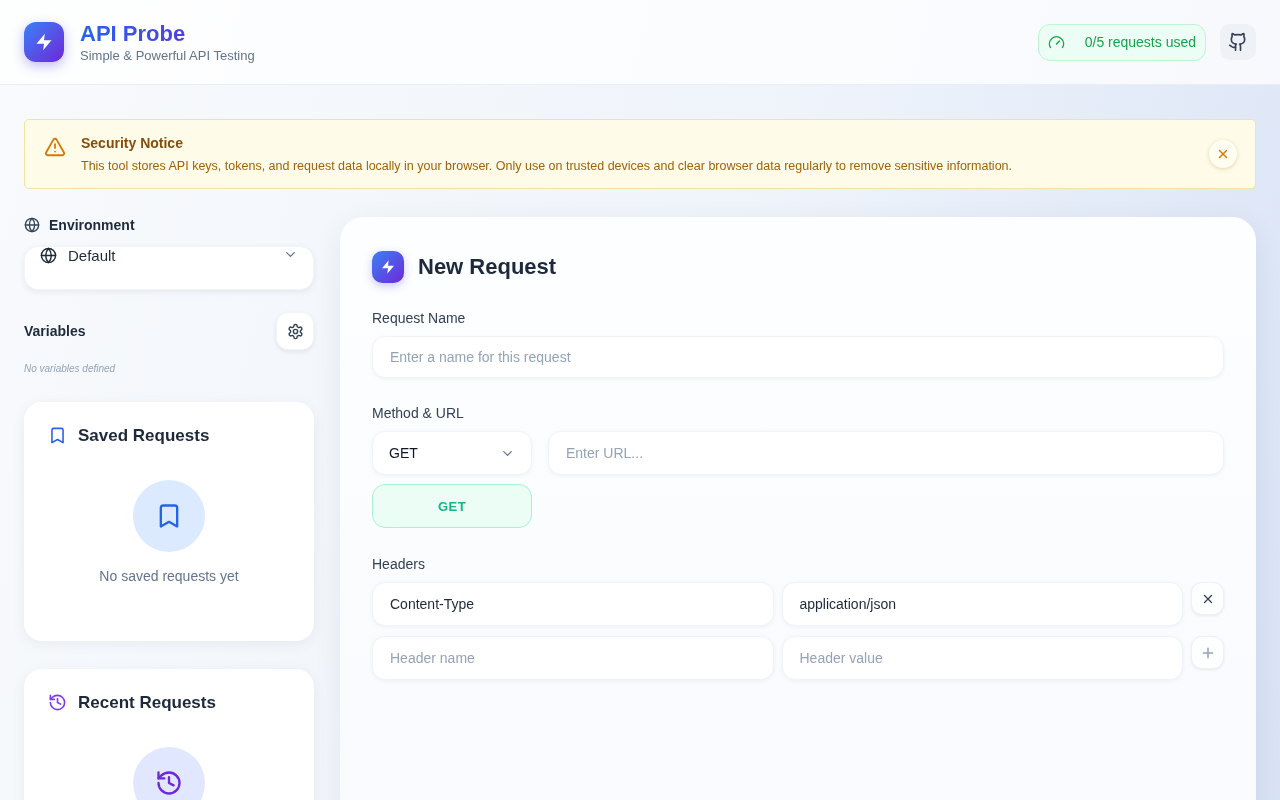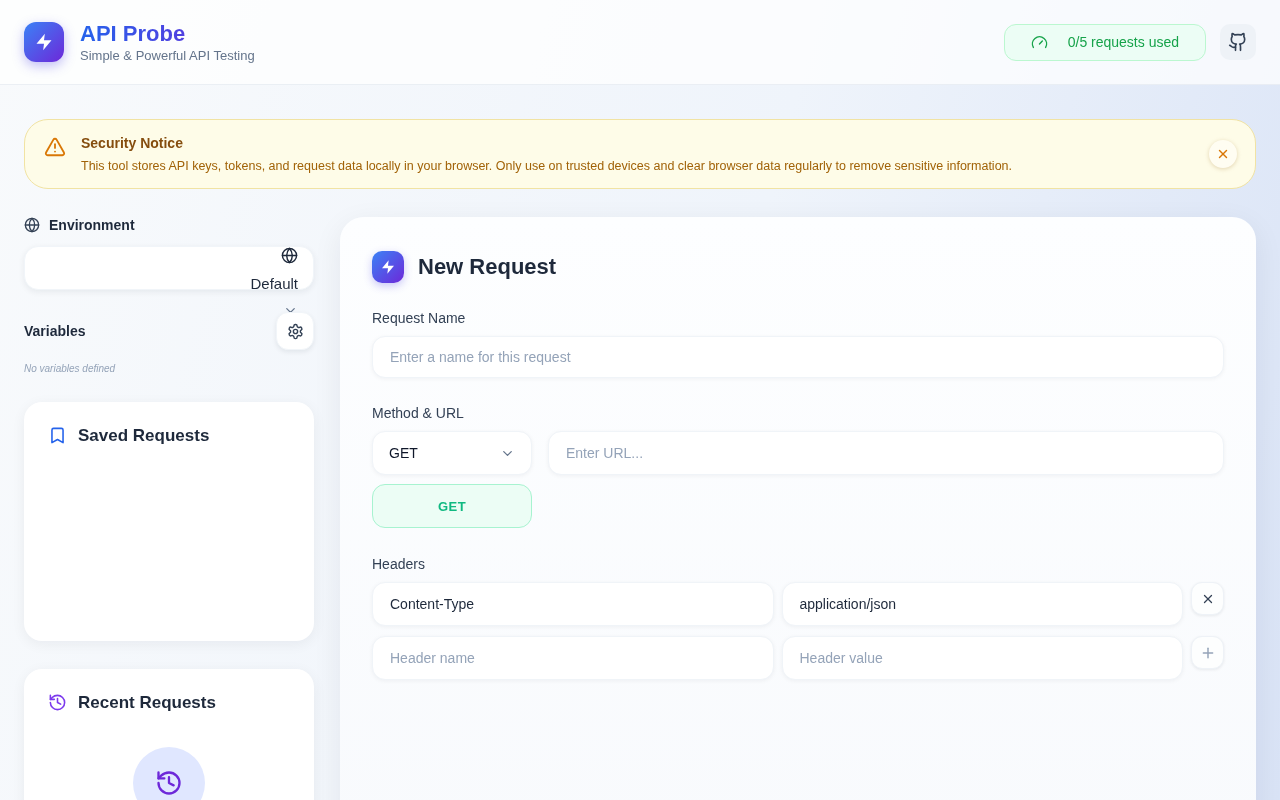--- a/index.html
+++ b/index.html
@@ -30,37 +30,37 @@
     font-size: 22px; font-weight: bold; line-height: 1.15;
     background: linear-gradient(90deg, #2563eb, #6d28d9);
     -webkit-background-clip: text; background-clip: text; color: transparent;
   }
   .app-subtitle { font-size: 13px; color: #64748b; margin-top: 2px; }
   .header-right { margin-left: auto; display: flex; align-items: center; gap: 14px; }
   .usage-badge {
     display: flex; align-items: center; gap: 20px;
     background: #ecfdf5; border: 1px solid #bbf7d0;
     color: #16a34a; font-size: 14px;
-    padding: 9px 26px; border-radius: 12px;
+    padding: 9px 9px; border-radius: 12px;
   }
   .gh-btn {
     width: 36px; height: 36px; border-radius: 10px;
     background: #eef2f7; border: none; cursor: pointer;
     display: flex; align-items: center; justify-content: center; color: #334155;
   }
 
   
   .page { padding: 34px 24px 0; }
 
   
   .banner {
     position: relative;
     display: flex; align-items: flex-start; gap: 15px;
     background: #fefce8; border: 1px solid #f1e3a3;
-    border-radius: 24px; padding: 15px 60px 15px 19px;
+    border-radius: 5px; padding: 15px 60px 15px 19px;
   }
   .banner-icon { color: #d97706; margin-top: 1px; flex-shrink: 0; }
   .banner-title { font-size: 14px; font-weight: bold; color: #854d0e; }
   .banner-desc { font-size: 12.5px; color: #a16207; margin-top: 8px; }
   .banner-close {
     position: absolute; right: 18px; top: 50%; transform: translateY(-50%);
     width: 28px; height: 28px; border-radius: 50%;
     background: #fffdf2; border: none; cursor: pointer;
     box-shadow: 0 1px 4px rgba(146,95,7,0.25);
     display: flex; align-items: center; justify-content: center; color: #d97706;
@@ -70,22 +70,22 @@
   .content { display: flex; gap: 26px; margin-top: 28px; align-items: flex-start; }
   .sidebar { width: 290px; flex-shrink: 0; }
 
   
   .env-head { display: flex; align-items: center; gap: 9px; font-size: 14px; font-weight: bold; color: #1e293b; }
   .env-head .ic { color: #334155; }
   .env-select {
     margin-top: 13px; height: 44px;
     background: #fff; border-radius: 14px; border: 1px solid #f1f5f9;
     box-shadow: 0 2px 6px rgba(15,23,42,0.07);
-    display: flex; align-items: flex-end; gap: 11px; padding: 0 15px;
-    font-size: 15px; color: #1e293b; cursor: pointer; flex-direction: column;
+    display: flex; align-items: flex-start; gap: 11px; padding: 0 15px;
+    font-size: 15px; color: #1e293b; cursor: pointer;
   }
   .env-select .chev { margin-left: auto; color: #64748b; }
   .vars-row { margin-top: 22px; display: flex; align-items: center; justify-content: space-between; }
   .vars-label { font-size: 14px; font-weight: bold; color: #1e293b; }
   .gear-btn {
     width: 38px; height: 38px; border-radius: 12px;
     background: #fff; border: 1px solid #f1f5f9; cursor: pointer;
     box-shadow: 0 2px 5px rgba(15,23,42,0.08);
     display: flex; align-items: center; justify-content: center; color: #334155;
   }
@@ -271,20 +271,28 @@
 
       <div class="side-card saved-card">
         <div class="side-card-head">
           <span class="ic">
             <svg width="19" height="19" viewBox="0 0 24 24" fill="none" stroke="currentColor" stroke-width="2" stroke-linecap="round" stroke-linejoin="round">
                 <path d="m19 21-7-4-7 4V5a2 2 0 0 1 2-2h10a2 2 0 0 1 2 2v16z"></path>
               </svg>
           </span>
           <span>Saved Requests</span>
         </div>
+        <div class="empty-state">
+          <div class="empty-circle">
+            <svg width="28" height="28" viewBox="0 0 24 24" fill="none" stroke="currentColor" stroke-width="2" stroke-linecap="round" stroke-linejoin="round">
+                <path d="m19 21-7-4-7 4V5a2 2 0 0 1 2-2h10a2 2 0 0 1 2 2v16z"></path>
+              </svg>
+          </div>
+          <div class="empty-text">No saved requests yet</div>
+        </div>
       </div>
 
       <div class="side-card recent-card">
         <div class="side-card-head">
           <span class="ic">
             <svg width="19" height="19" viewBox="0 0 24 24" fill="none" stroke="currentColor" stroke-width="2" stroke-linecap="round" stroke-linejoin="round">
                 <path d="M3 12a9 9 0 1 0 9-9 9.75 9.75 0 0 0-6.74 2.74L3 8"></path>
                 <path d="M3 3v5h5"></path>
                 <path d="M12 7v5l4 2"></path>
               </svg>

